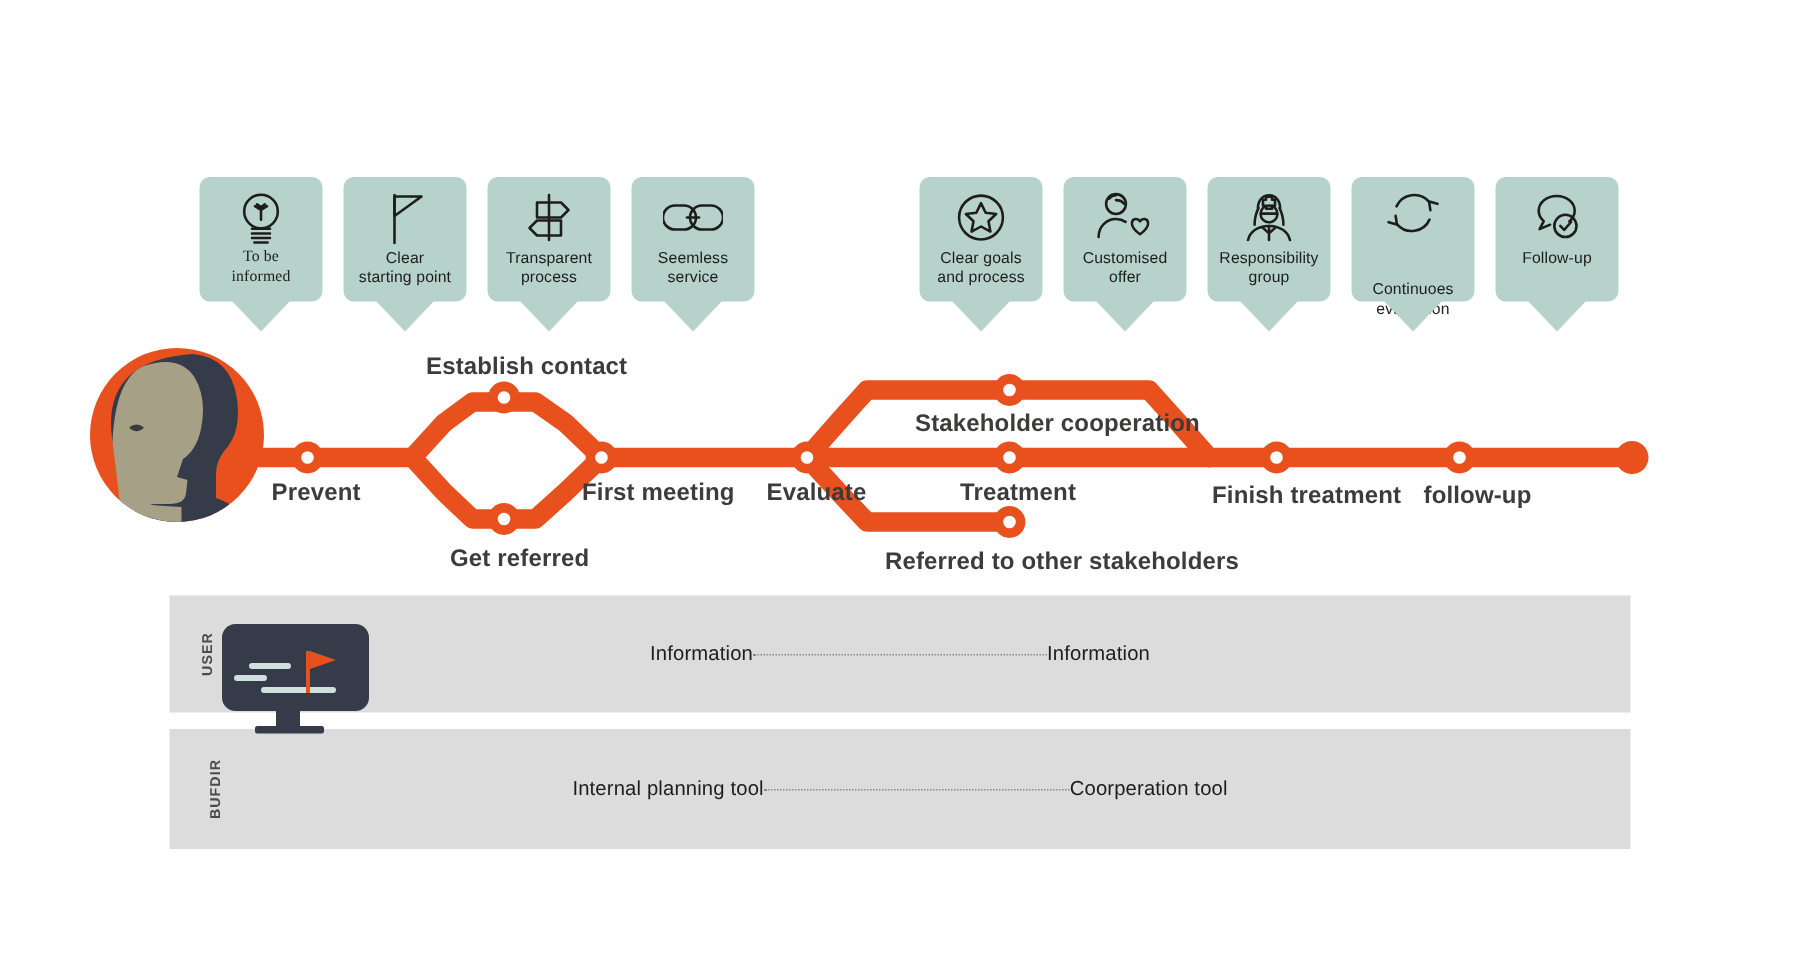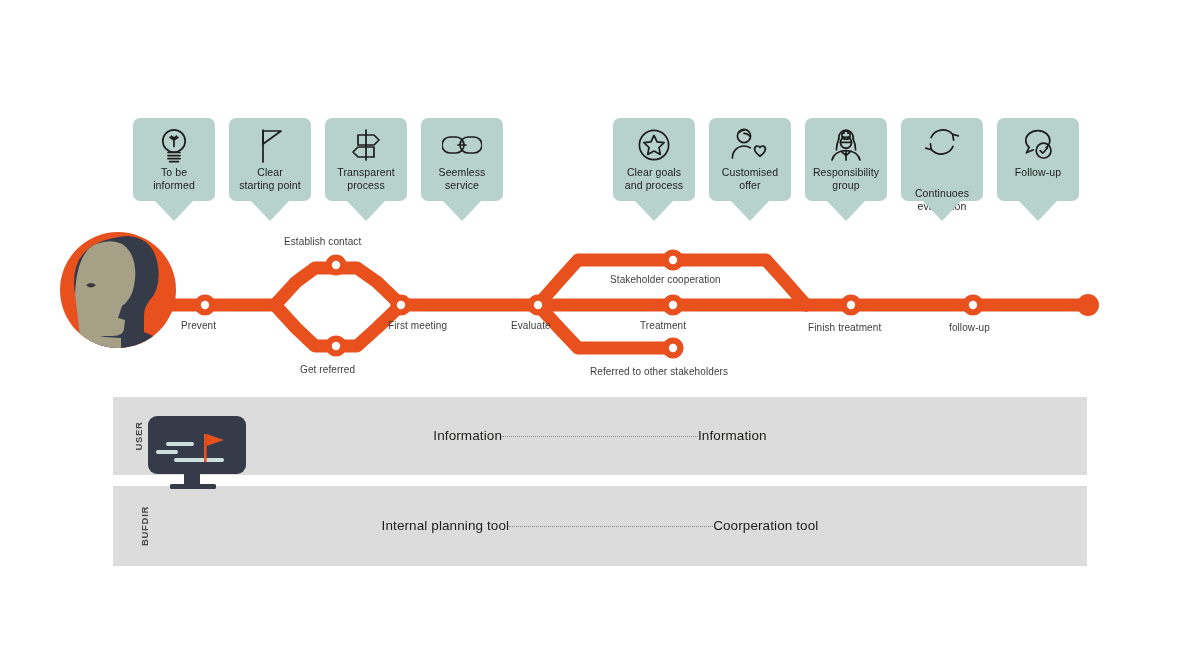--- a/index.html
+++ b/index.html
@@ -28,21 +28,21 @@
   .card .ico svg{display:block;}
   .card .clabel{
     font-size:10.5px;line-height:12.6px;color:#1d1d1b;text-align:center;
     width:80px;margin-top:1px;letter-spacing:.1px;
   }
 
   
   .journey{position:absolute;left:0;top:228px;width:1200px;height:160px;}
   .journey svg{position:absolute;left:0;top:0;}
   .jlabel{
-    position:absolute;font-size:10px;font-weight:normal;color:#3c3c3b;
+    position:absolute;font-size:16px;font-weight:bold;color:#3c3c3b;
     white-space:nowrap;letter-spacing:.1px;
   }
 
   
   .lane{
     position:absolute;left:113px;width:974px;background:#dcdcdc;
   }
   .lane.user{top:397px;height:78px;}
   .lane.bufdir{top:486px;height:80px;}
   .lane-tag{
@@ -64,21 +64,21 @@
     height:0;border-top:1.4px dotted #8a8a8a;margin:1px 0;
   }
   .monitor{position:absolute;left:148px;top:416px;width:98px;height:76px;}
 </style>
 </head>
 <body>
 
 <div id="stage">
 
   <div class="cards" id="cards">
-      <div class="card" style="left: 0px;">
+      <div class="card" style="left: 0px; font-family: Liberation Serif, serif;">
         <div class="ico">
           <svg width="36" height="38" viewBox="0 0 36 38">
             <circle cx="18" cy="15" r="11.2" stroke="#1d1d1b" fill="none" stroke-width="1.7" stroke-linecap="round" stroke-linejoin="round"></circle>
      <path d="M12 26.5h12M12 29.6h12M12 32.7h12M13.6 35.6h8.8" stroke="#1d1d1b" fill="none" stroke-width="1.7" stroke-linecap="round" stroke-linejoin="round"></path>
      <path d="M18 20.5v-7M18 14l-4-2.6M18 14l4-2.6M18 12.2l-2.6-2M18 12.2l2.6-2" stroke="#1d1d1b" fill="none" stroke-width="1.7" stroke-linecap="round" stroke-linejoin="round"></path>
           </svg>
         </div>
         <div class="clabel">To be<br>informed</div>
         <div class="tail"></div>
       </div>

